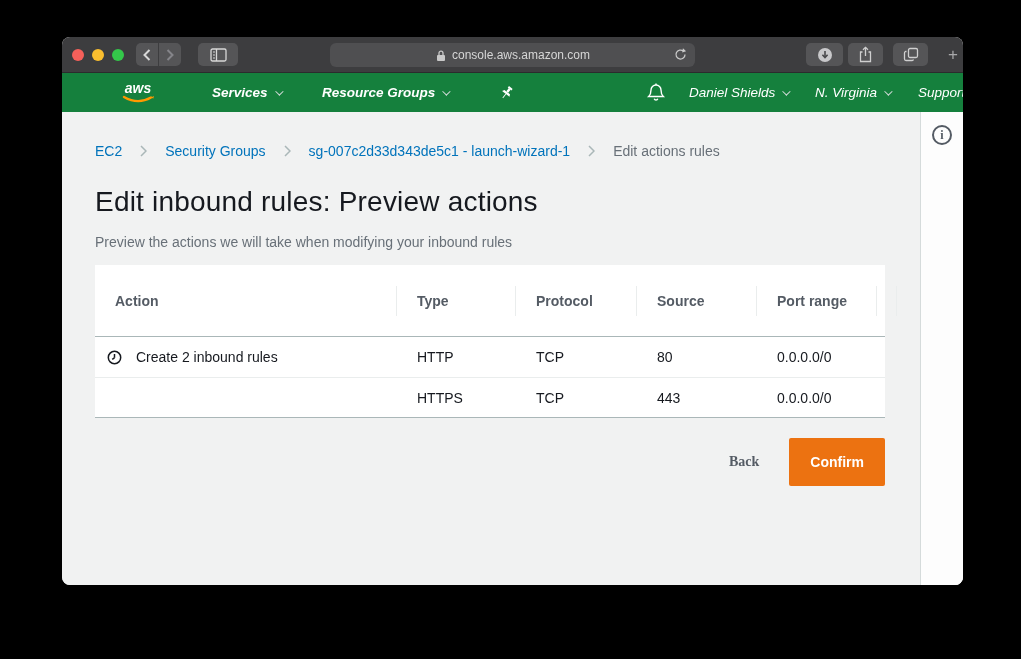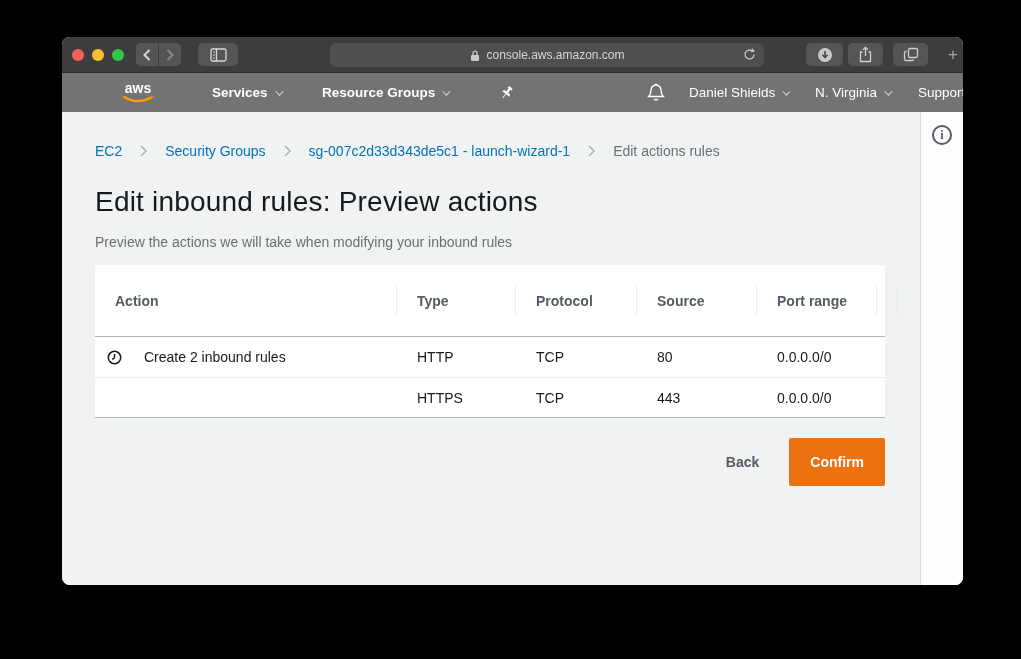--- a/index.html
+++ b/index.html
@@ -28,21 +28,21 @@
     position:absolute; top:6px; height:23px; background:#555557; border-radius:5px;
     display:flex; align-items:center; justify-content:center;
   }
   .btn-back{ left:74px; width:22px; border-radius:5px 0 0 5px; }
   .btn-fwd{ left:97px; width:22px; border-radius:0 5px 5px 0; }
   .btn-sidebar{ left:136px; width:40px; }
   .btn-download{ left:744px; width:37px; }
   .btn-share{ left:786px; width:35px; }
   .btn-tabs{ left:831px; width:35px; }
   .urlbar {
-    position:absolute; left:268px; top:6px; width:434px; height:24px;
+    position:absolute; left:268px; top:6px; width:365px; height:24px;
     background:#4f4f51; border-radius:6px; display:flex; align-items:center; justify-content:center;
     color:#d6d6d6; font-size:12px; gap:5px;
   }
   .urlbar .reload{ position:absolute; right:7px; top:4px; }
   .newtab { position:absolute; right:5px; top:9px; color:#a8a8aa; font-size:17px; line-height:17px; }
   
   .awsnav {
     height:39px; flex:0 0 39px; background:#232f3e; position:relative;
     color:#fff; font-size:13.5px; white-space:nowrap; overflow:hidden;
   }
@@ -81,26 +81,26 @@
     padding-left:20px; color:#545b64; font-weight:700; font-size:14px;
   }
   .th::after { content:""; position:absolute; right:0; top:21px; height:30px; width:1px; background:#eaeded; }
   .trow {
     display:grid; grid-template-columns:302px 119px 121px 120px 120px 1fr;
     height:40px; align-items:center; font-size:14px; color:#16191f;
   }
   .trow + .trow { border-top:1px solid #eaeded; }
   .tbody { border-bottom:1px solid #aab7b8; }
   .td { padding-left:20px; }
-  .td.action { padding-left:12px; display:flex; align-items:center; gap:22px; }
+  .td.action { padding-left:12px; display:flex; align-items:center; gap:14px; }
   .actions-row {
     position:absolute; left:33px; top:326px; width:790px;
     display:flex; justify-content:flex-end; align-items:center;
   }
-  .back-link { font-size:14px; font-weight:700; color:#545b64; margin-right:30px; cursor:pointer; }
+  .back-link { font-size:14px; font-weight:700; color:#545b64; margin-right:30px; cursor:pointer;font-family:Liberation Serif, serif; }
   .confirm-btn {
     border:none; border-radius:2px; padding:16px 21px; font-size:14px; font-weight:700;
     color:#fff; cursor:pointer; font-family:"Liberation Sans", sans-serif;
   }
 </style>
 </head>
 <body>
 
 <div class="window">
 
@@ -156,21 +156,21 @@
     </div>
     <div class="tb-btn btn-tabs">
       <svg width="16" height="15" viewBox="0 0 16 15">
         <rect x="5.5" y="1.5" width="9" height="9" rx="1.5" fill="none" stroke="#cfcfcf" stroke-width="1.3"></rect>
         <path d="M3.5 4.5 H2.5 a1.5 1.5 0 0 0 -1 1.5 V12 a1.5 1.5 0 0 0 1.5 1.5 H9 a1.5 1.5 0 0 0 1.5 -1 V12.5" fill="none" stroke="#cfcfcf" stroke-width="1.3"></path>
       </svg>
     </div>
     <div class="newtab">+</div>
   </div>
 
-  <div class="awsnav" style="background: #737373;">
+  <div class="awsnav" style="background: #15803d; font-style: italic;">
     <div class="logo navitem" style="left:56px;">
       <svg width="40" height="26" viewBox="0 0 40 26">
         <text x="20" y="13" text-anchor="middle" fill="#ffffff" font-size="14" font-weight="700" font-family="Liberation Sans, sans-serif">aws</text>
         <path d="M6 17 Q20 25 33 17.5" fill="none" stroke="#ff9900" stroke-width="2.4" stroke-linecap="round"></path>
         <path d="M33.5 17.2 l2.5 -1.2 l-0.8 2.8 z" fill="#ff9900"></path>
       </svg>
     </div>
     <div class="navitem" style="left:150px;">
       <span class="navlabel-strong">Services</span>
       <span class="caret"></span>

